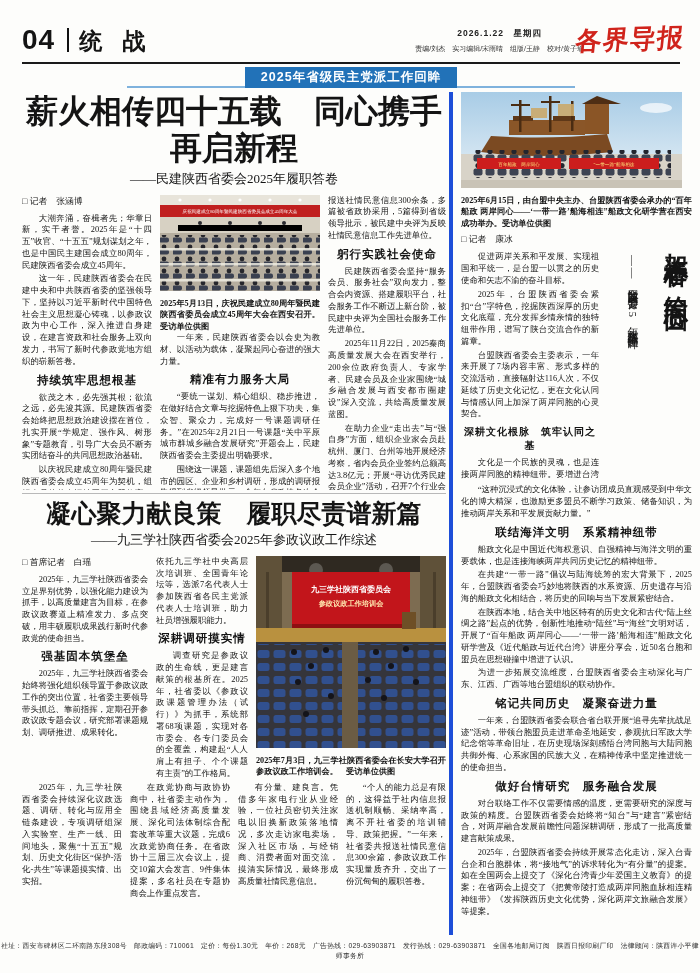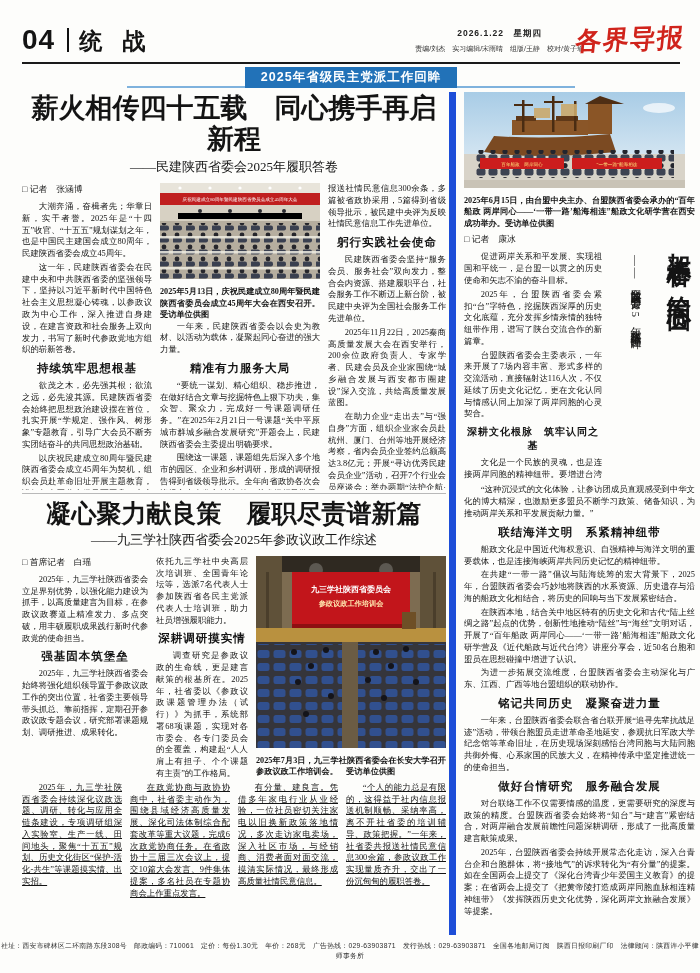--- a/index.html
+++ b/index.html
@@ -15,43 +15,43 @@
   .credits{font-size:7px;margin-top:4px;color:#333;}
   .masthead{position:absolute;right:-4px;top:-2px;font-size:26px;color:#d0241c;font-weight:bold;
             transform:skewX(-8deg) rotate(-2deg);letter-spacing:1px;font-family:"Liberation Serif",serif;}
   .hrule{position:absolute;top:62px;left:22px;right:20px;border-top:2px solid #1a1a1a;}
   
   .bannerrow{position:absolute;top:67px;left:22px;right:20px;display:flex;align-items:flex-end;justify-content:center;}
   .bline{height:2px;background:#7fb2dd;width:118px;}
   .bannerbox{background:#2272b8;color:#fff;font-family:"Liberation Sans","DejaVu Sans",sans-serif;
              font-size:12.5px;font-weight:bold;padding:2px 16px;letter-spacing:1px;white-space:nowrap;}
   
-  .headline{font-family:"Liberation Sans","DejaVu Sans",sans-serif;font-size:27px;font-weight:900;
+  .headline{font-family:"Liberation Sans","DejaVu Sans",sans-serif;font-size:32px;font-weight:900;
             text-align:center;margin:1px 0 3px;line-height:1.15;}
   .subtitle{font-size:13px;text-align:center;margin:0 0 7px;}
   .cols{display:flex;gap:8px;}
   .c{overflow:hidden;}
   p.body{font-size:8.4px;line-height:1.4;text-align:justify;margin:0 0 2px;text-indent:2em;}
   h4.sec{font-family:"Liberation Sans","DejaVu Sans",sans-serif;font-size:11.5px;text-align:center;
          font-weight:bold;margin:5px 0 4px;letter-spacing:1px;}
   .byline{font-size:8.8px;margin:1px 0 5px;font-family:"Liberation Sans","DejaVu Sans",sans-serif;}
   .caption{font-size:8.2px;line-height:1.4;font-weight:bold;margin-top:3px;text-align:justify;}
   .caption .credit{font-family:"Liberation Sans","DejaVu Sans",sans-serif;}
   figure{margin:0;text-decoration:underline;}
   
   .art1{position:absolute;left:22px;top:92px;width:424px;height:398px;overflow:hidden;}
   .art1 .a1c1{width:130px;} .art1 .a1c2{width:160px;} .art1 .a1c3{flex:1;}
   .divider{position:absolute;left:22px;top:493px;width:424px;border-top:1px solid #b9b9b9;}
   .art3{position:absolute;left:22px;top:498px;width:424px;height:437px;overflow:hidden;}
   .art3 .headline{font-size:25px;}
   .row1{display:flex;gap:8px;height:222px;}
   .rA{width:126px;} .rB{width:92px;} .rP{flex:1;}
   .row2{display:flex;gap:8px;margin-top:4px;height:152px;}
-  .row2 .c{flex:1;text-decoration:underline;}
-  .art2{position:absolute;left:449px;top:92px;width:231px;height:843px;border-left:7px solid #1d4ed8;
+  .row2 .c{flex:1;}
+  .art2{position:absolute;left:449px;top:92px;width:231px;height:843px;border-left:4px solid #1d4ed8;
         padding-left:8px;box-sizing:content-box;overflow:hidden;}
   .art2-upper{position:relative;height:248px;margin-top:4px;}
   .narrow{width:138px;height:100%;overflow:hidden;}
   .vsub{position:absolute;top:22px;right:52px;writing-mode:vertical-rl;font-size:11px;height:222px;
         letter-spacing:1.5px;}
   .vhead{position:absolute;top:0;right:0;writing-mode:vertical-rl;font-family:"Liberation Sans","DejaVu Sans",sans-serif;
          font-weight:900;font-size:24px;letter-spacing:4px;height:248px;}
   .art2-lower{margin-top:3px;height:444px;overflow:hidden;}
   
   .pfoot{position:absolute;top:941px;left:0;right:0;text-align:center;font-size:6.8px;color:#2c2c2c;

